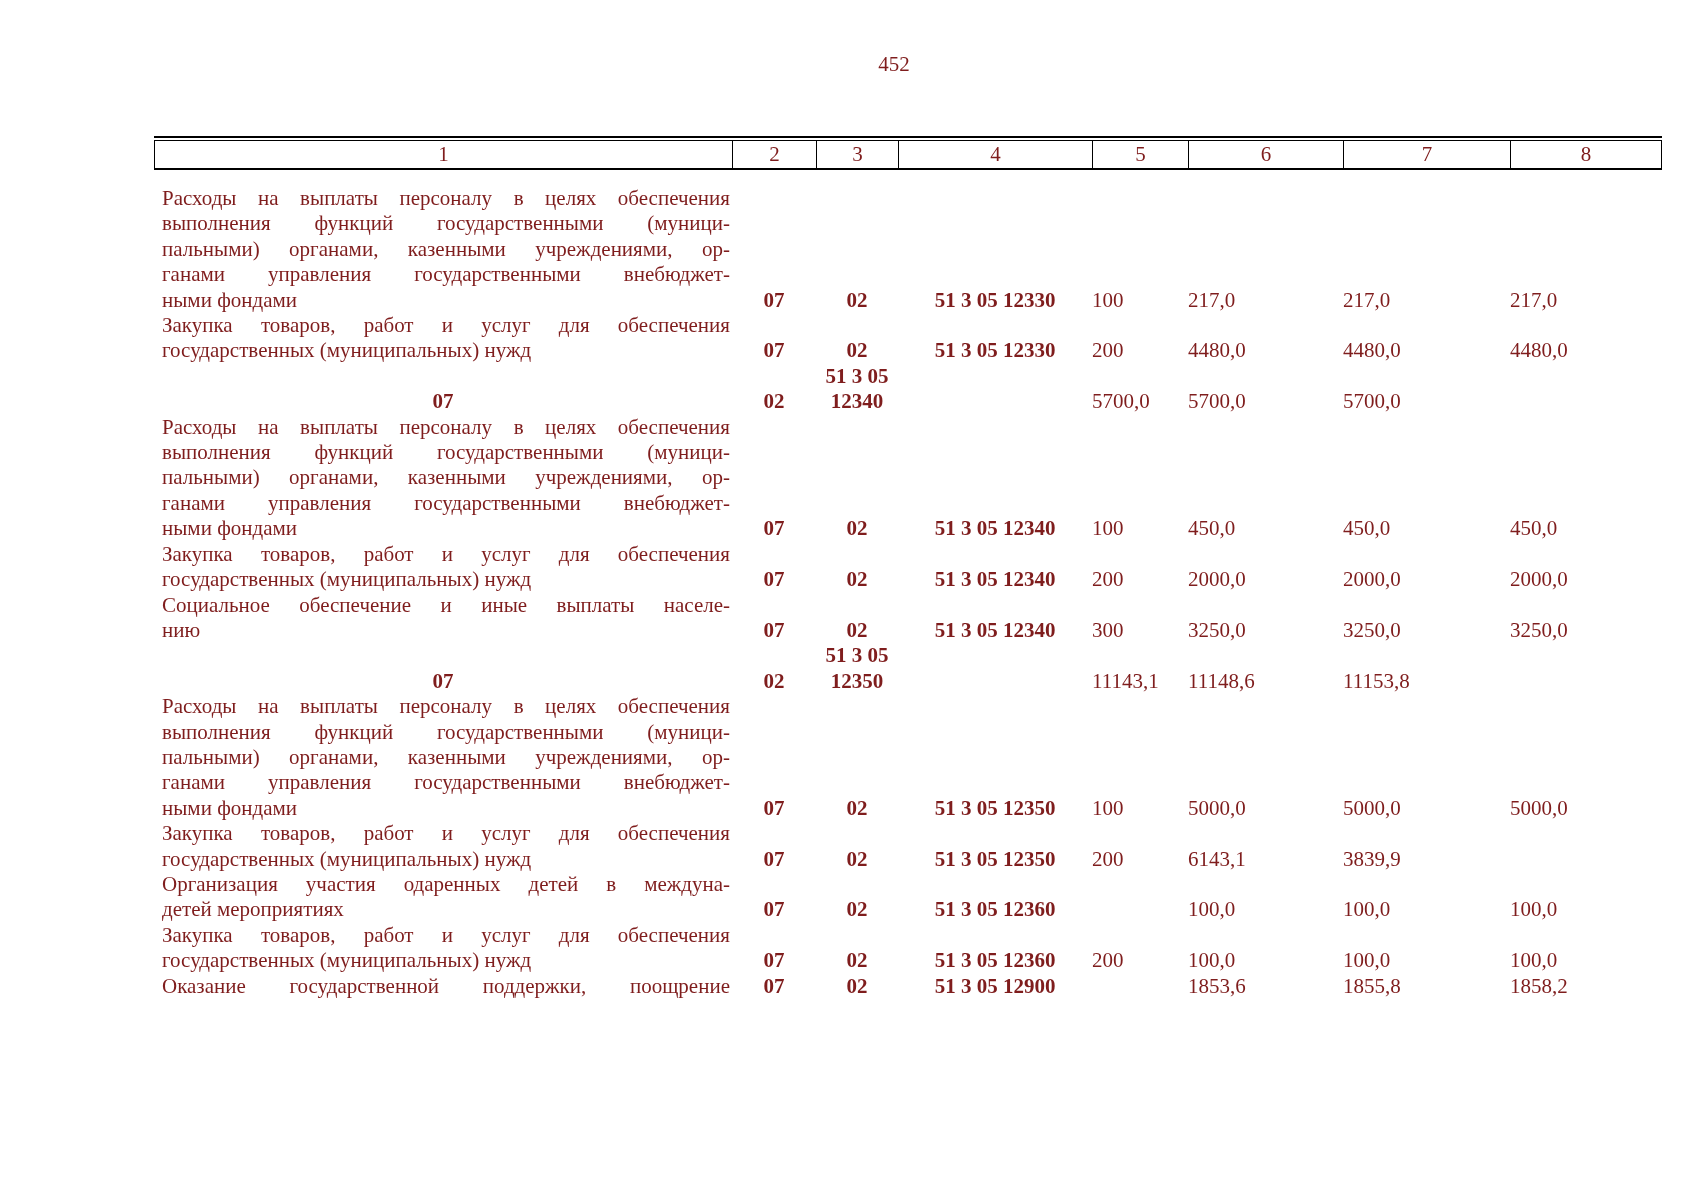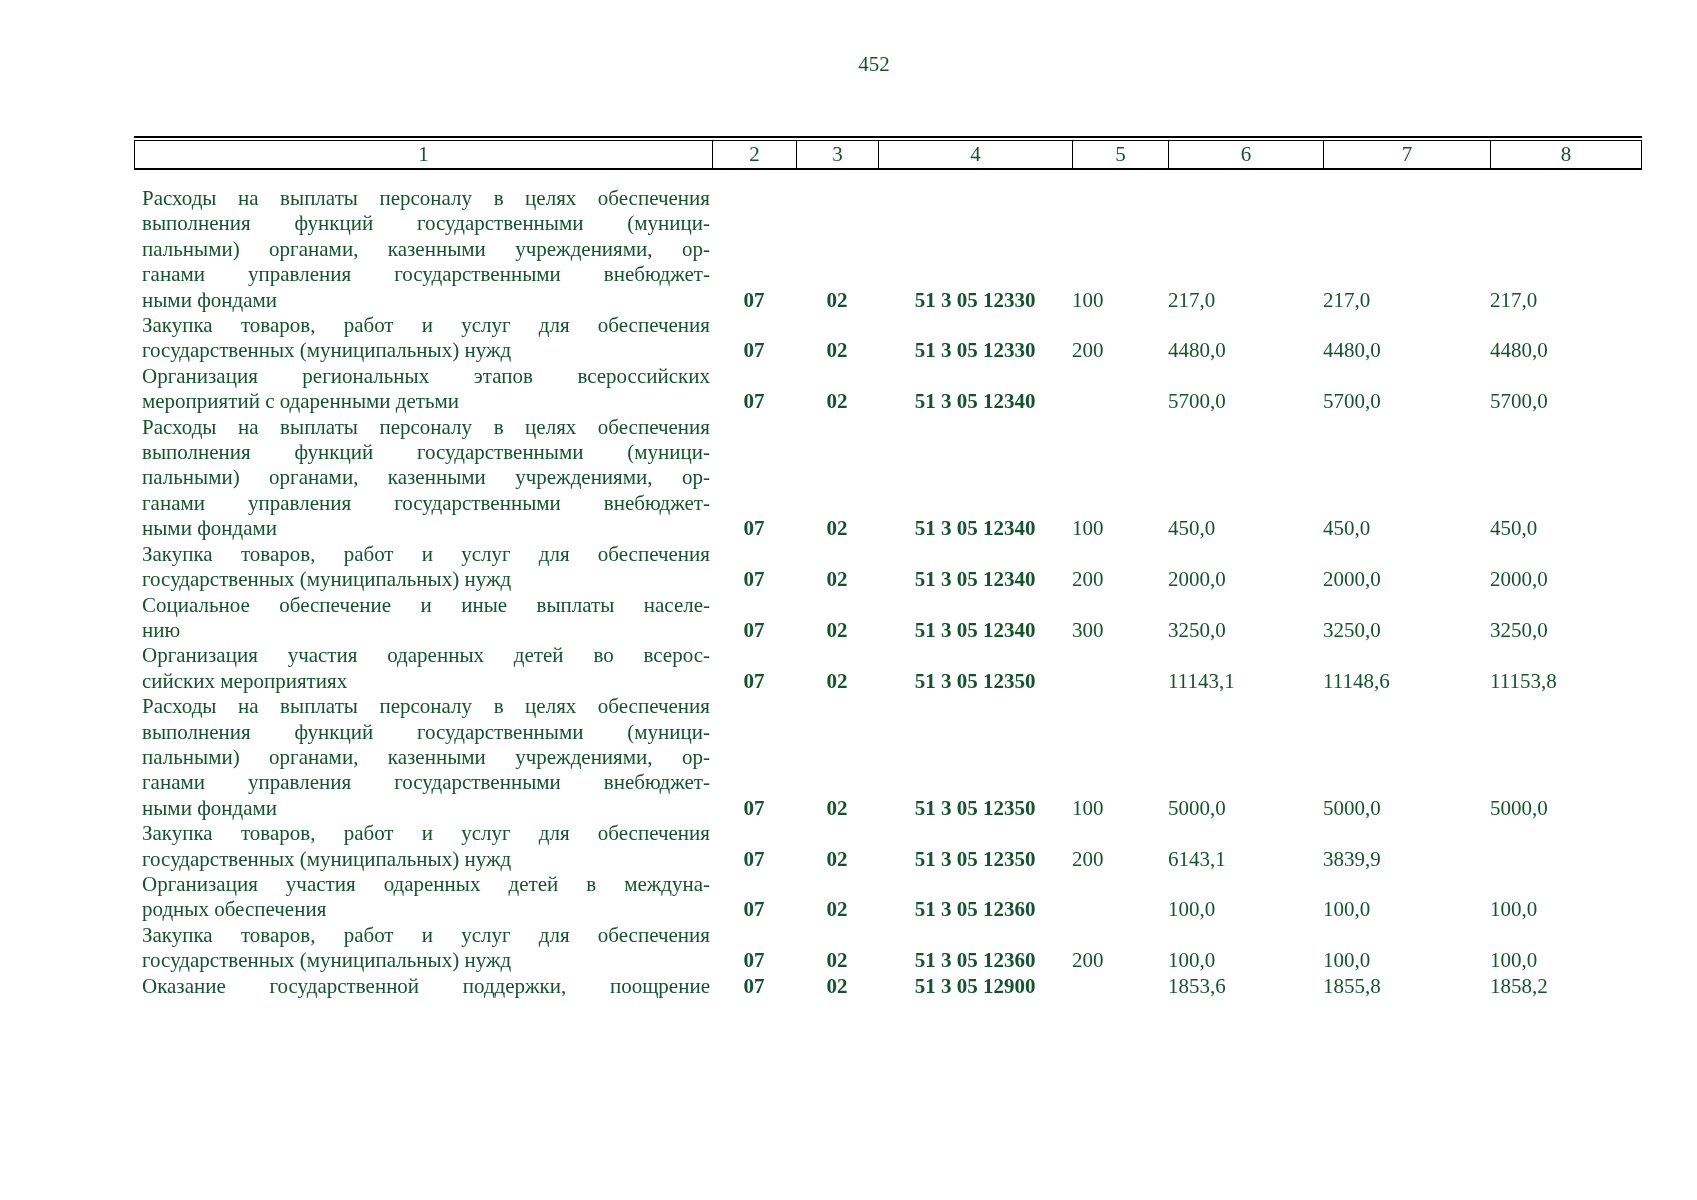--- a/index.html
+++ b/index.html
@@ -2,23 +2,24 @@
 <html><head>
 <meta charset="utf-8">
 <style>
   * { box-sizing: border-box; margin: 0; padding: 0; }
   html, body { background: #ffffff; }
   .page {
     position: relative;
     width: 1671px;
     height: 1200px;
     background: #ffffff;
-    color: #14532d;
+    color: #7f1d1d;
     font-family: "Liberation Serif", "DejaVu Serif", serif;
     overflow: hidden;
+    margin-left: 20px;
   }
   .page-number {
     position: absolute;
     top: 52px;
     left: 134px;
     width: 1480px;
     text-align: center;
     font-size: 21px;
     line-height: 25px;
   }
@@ -145,24 +146,20 @@
           </div>
     <div class="cell c7">
             <div class="v-right">4480,0</div>
           </div>
     <div class="cell c8">
             <div class="v-right">4480,0</div>
           </div>
   </div>
 
   <div class="row">
-    <div class="cell c1 name-cell">
-            <div class="jline">Организация региональных этапов всероссийских</div>
-            <div class="jline last">мероприятий с одаренными детьми</div>
-          </div>
     <div class="cell c2">
             <div class="v-center">07</div>
           </div>
     <div class="cell c3">
             <div class="v-center">02</div>
           </div>
     <div class="cell c4">
             <div class="v-center">51 3 05 12340</div>
           </div>
     <div class="cell c5">
@@ -260,24 +257,20 @@
           </div>
     <div class="cell c7">
             <div class="v-right">3250,0</div>
           </div>
     <div class="cell c8">
             <div class="v-right">3250,0</div>
           </div>
   </div>
 
   <div class="row">
-    <div class="cell c1 name-cell">
-            <div class="jline">Организация участия одаренных детей во всерос-</div>
-            <div class="jline last">сийских мероприятиях</div>
-          </div>
     <div class="cell c2">
             <div class="v-center">07</div>
           </div>
     <div class="cell c3">
             <div class="v-center">02</div>
           </div>
     <div class="cell c4">
             <div class="v-center">51 3 05 12350</div>
           </div>
     <div class="cell c5">
@@ -346,21 +339,21 @@
             <div class="v-right">6143,1</div>
           </div>
     <div class="cell c8">
             <div class="v-right">3839,9</div>
           </div>
   </div>
 
   <div class="row">
     <div class="cell c1 name-cell">
             <div class="jline">Организация участия одаренных детей в междуна-</div>
-            <div class="jline last">родных обеспечения</div>
+            <div class="jline last">детей мероприятиях</div>
           </div>
     <div class="cell c2">
             <div class="v-center">07</div>
           </div>
     <div class="cell c3">
             <div class="v-center">02</div>
           </div>
     <div class="cell c4">
             <div class="v-center">51 3 05 12360</div>
           </div>

